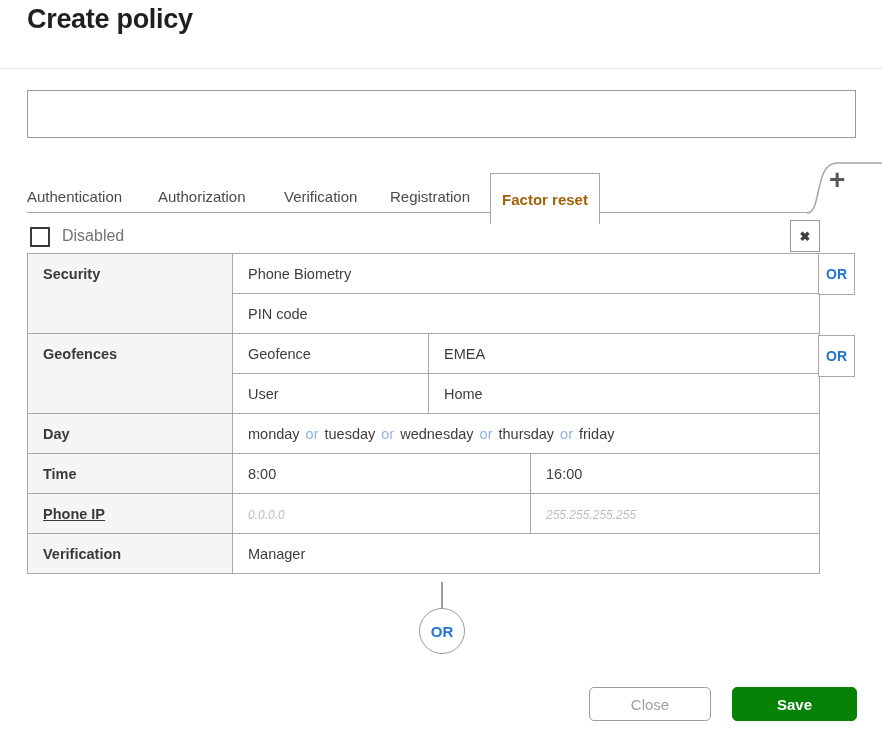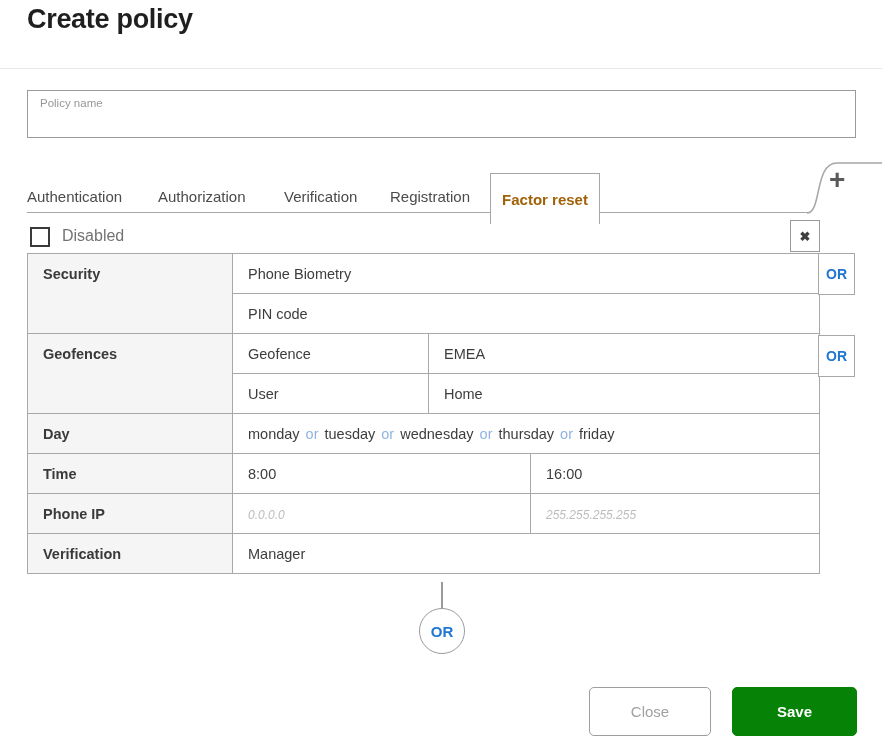--- a/index.html
+++ b/index.html
@@ -106,42 +106,41 @@
   .connector-line { left: 441px; top: 582px; width: 2px; height: 27px; background: #9a9a9a; }
   .or-circle {
     left: 419px; top: 608px; width: 46px; height: 46px;
     border: 1px solid #9a9a9a; border-radius: 50%; background: #fff;
     display: flex; align-items: center; justify-content: center;
     font-size: 15px; font-weight: bold; color: #2176d2; cursor: pointer;
   }
 
   
   .btn {
-    top: 687px; height: 49px; border-radius: 5px;
+    top: 687px; height: 34px; border-radius: 5px;
     display: flex; align-items: center; justify-content: center;
     font-size: 15px; cursor: pointer;
   }
   .btn-close {
     left: 589px; width: 122px;
     background: #fff; border: 1.5px solid #9e9e9e; color: #a0a0a0;
   }
   .btn-save {
     left: 732px; width: 125px;
     background: #068206; border: 1px solid #068206;
     color: #fff; font-weight: bold;
   }
 </style>
 </head>
 <body>
 
 <h1 class="abs page-title">Create policy</h1>
 <div class="abs header-divider"></div>
 
 <div class="abs policy-input">
-  <span class="floating-label">Policy name</span>
 </div>
 
 <div class="abs tabbar-underline seg1"></div>
 <div class="abs tabbar-underline seg2"></div>
 <span class="abs tab-label tab-auth">Authentication</span>
 <span class="abs tab-label tab-author">Authorization</span>
 <span class="abs tab-label tab-verif">Verification</span>
 <span class="abs tab-label tab-reg">Registration</span>
 <div class="abs tab-active">Factor reset</div>
 <svg class="abs add-tab-curve" viewBox="0 0 92 56" width="92" height="56">
@@ -182,21 +181,21 @@
     <td colspan="3">
       <span>monday</span><span class="or-sep">or</span><span>tuesday</span><span class="or-sep">or</span><span>wednesday</span><span class="or-sep">or</span><span>thursday</span><span class="or-sep">or</span><span>friday</span>
     </td>
   </tr>
   <tr>
     <td class="label-cell" style="padding-top:0;vertical-align:middle;">Time</td>
     <td colspan="2">8:00</td>
     <td>16:00</td>
   </tr>
   <tr>
-    <td class="label-cell" style="padding-top:0;vertical-align:middle;">Phone IP</td>
+    <td class="label-cell" style="padding-top:0;vertical-align:middle;text-decoration:underline;">Phone IP</td>
     <td colspan="2">
       <input class="ip-input" type="text" placeholder="0.0.0.0" style="">
     </td>
     <td>
       <input class="ip-input" type="text" placeholder="255.255.255.255" style="">
     </td>
   </tr>
   <tr>
     <td class="label-cell" style="padding-top:0;vertical-align:middle;">Verification</td>
     <td colspan="3">Manager</td>

